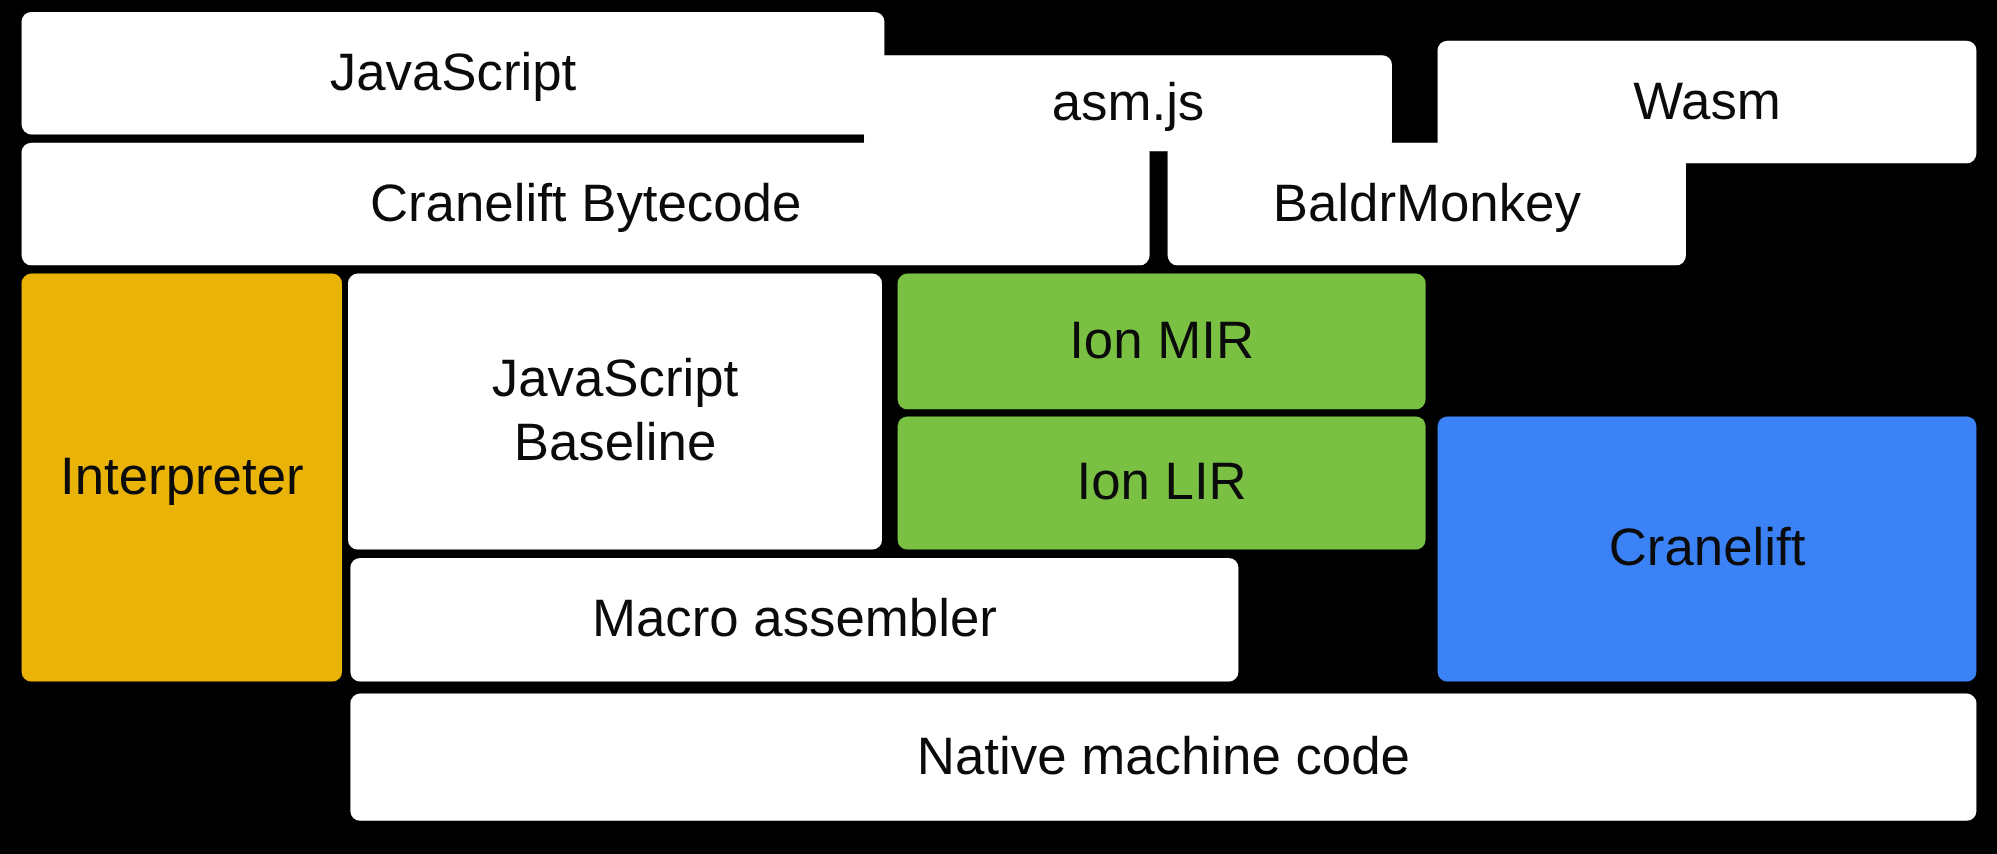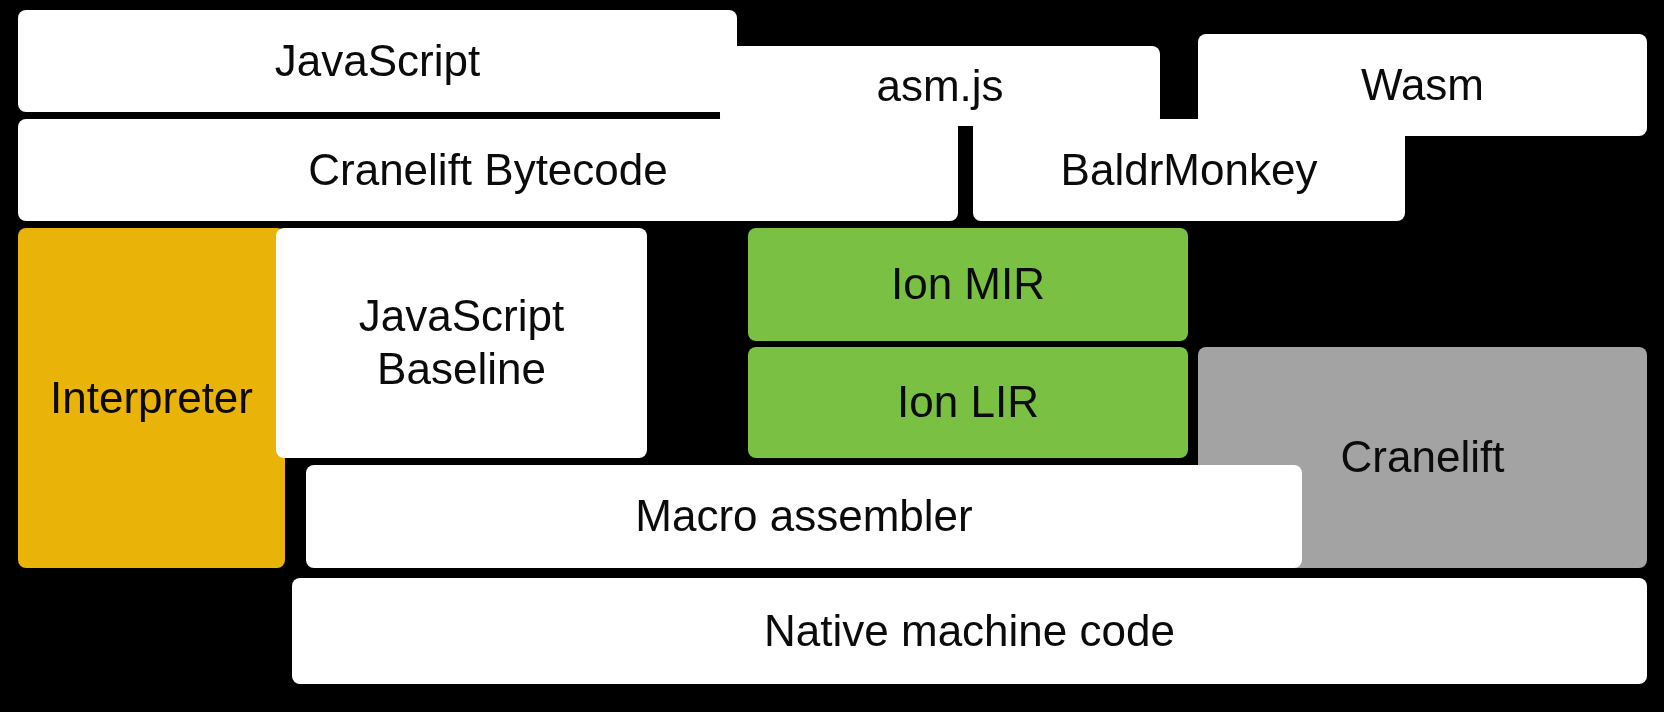--- a/index.html
+++ b/index.html
@@ -23,37 +23,37 @@
     align-items: center;
     justify-content: center;
     text-align: center;
     color: #0b0b0b;
     font-size: 44px;
     line-height: 1.2;
     box-sizing: border-box;
   }
   .box.gray  { background: #eab308; }
   .box.green { background: #7ac143; }
-  .box.pink  { background: #a3a3a3; justify-content: center; }
+  .box.pink  { background: #3b82f6; justify-content: center; }
 
   
   .box-javascript { left: 18px;   top: 10px;  width: 719px; height: 102px; }
   .box-asmjs      { left: 720px;  top: 10px;  width: 440px; height: 80px; margin-top: 36px; }
   .box-wasm       { left: 1198px; top: 10px;  width: 449px; height: 102px; margin-top: 24px; }
   
   .box-bytecode    { left: 18px;  top: 119px; width: 940px; height: 102px; }
   .box-baldrmonkey { left: 973px; top: 119px; width: 432px; height: 102px; }
   
   .box-interpreter { left: 18px;  top: 228px; width: 267px; height: 340px; }
-  .box-baseline    { left: 276px; top: 228px; width: 371px; height: 230px; }
+  .box-baseline    { left: 290px; top: 228px; width: 445px; height: 230px; }
   .box-baseline .label { max-width: 300px; }
   .box-ion-mir   { left: 748px;  top: 228px; width: 440px; height: 113px; }
   .box-ion-lir   { left: 748px;  top: 347px; width: 440px; height: 111px; text-align: center; }
   .box-cranelift { left: 1198px; top: 347px; width: 449px; height: 221px; }
-  .box-macro     { left: 292px;  top: 465px; width: 996px; height: 103px; margin-left: 14px; }
+  .box-macro     { left: 292px;  top: 465px; width: 740px; height: 103px; }
   
   .box-native    { left: 292px;  top: 578px; width: 1355px; height: 106px; }
 </style>
 </head>
 <body>
 
 <div class="stage">
 
   <div class="box box-javascript">
     <span class="label">JavaScript</span>

